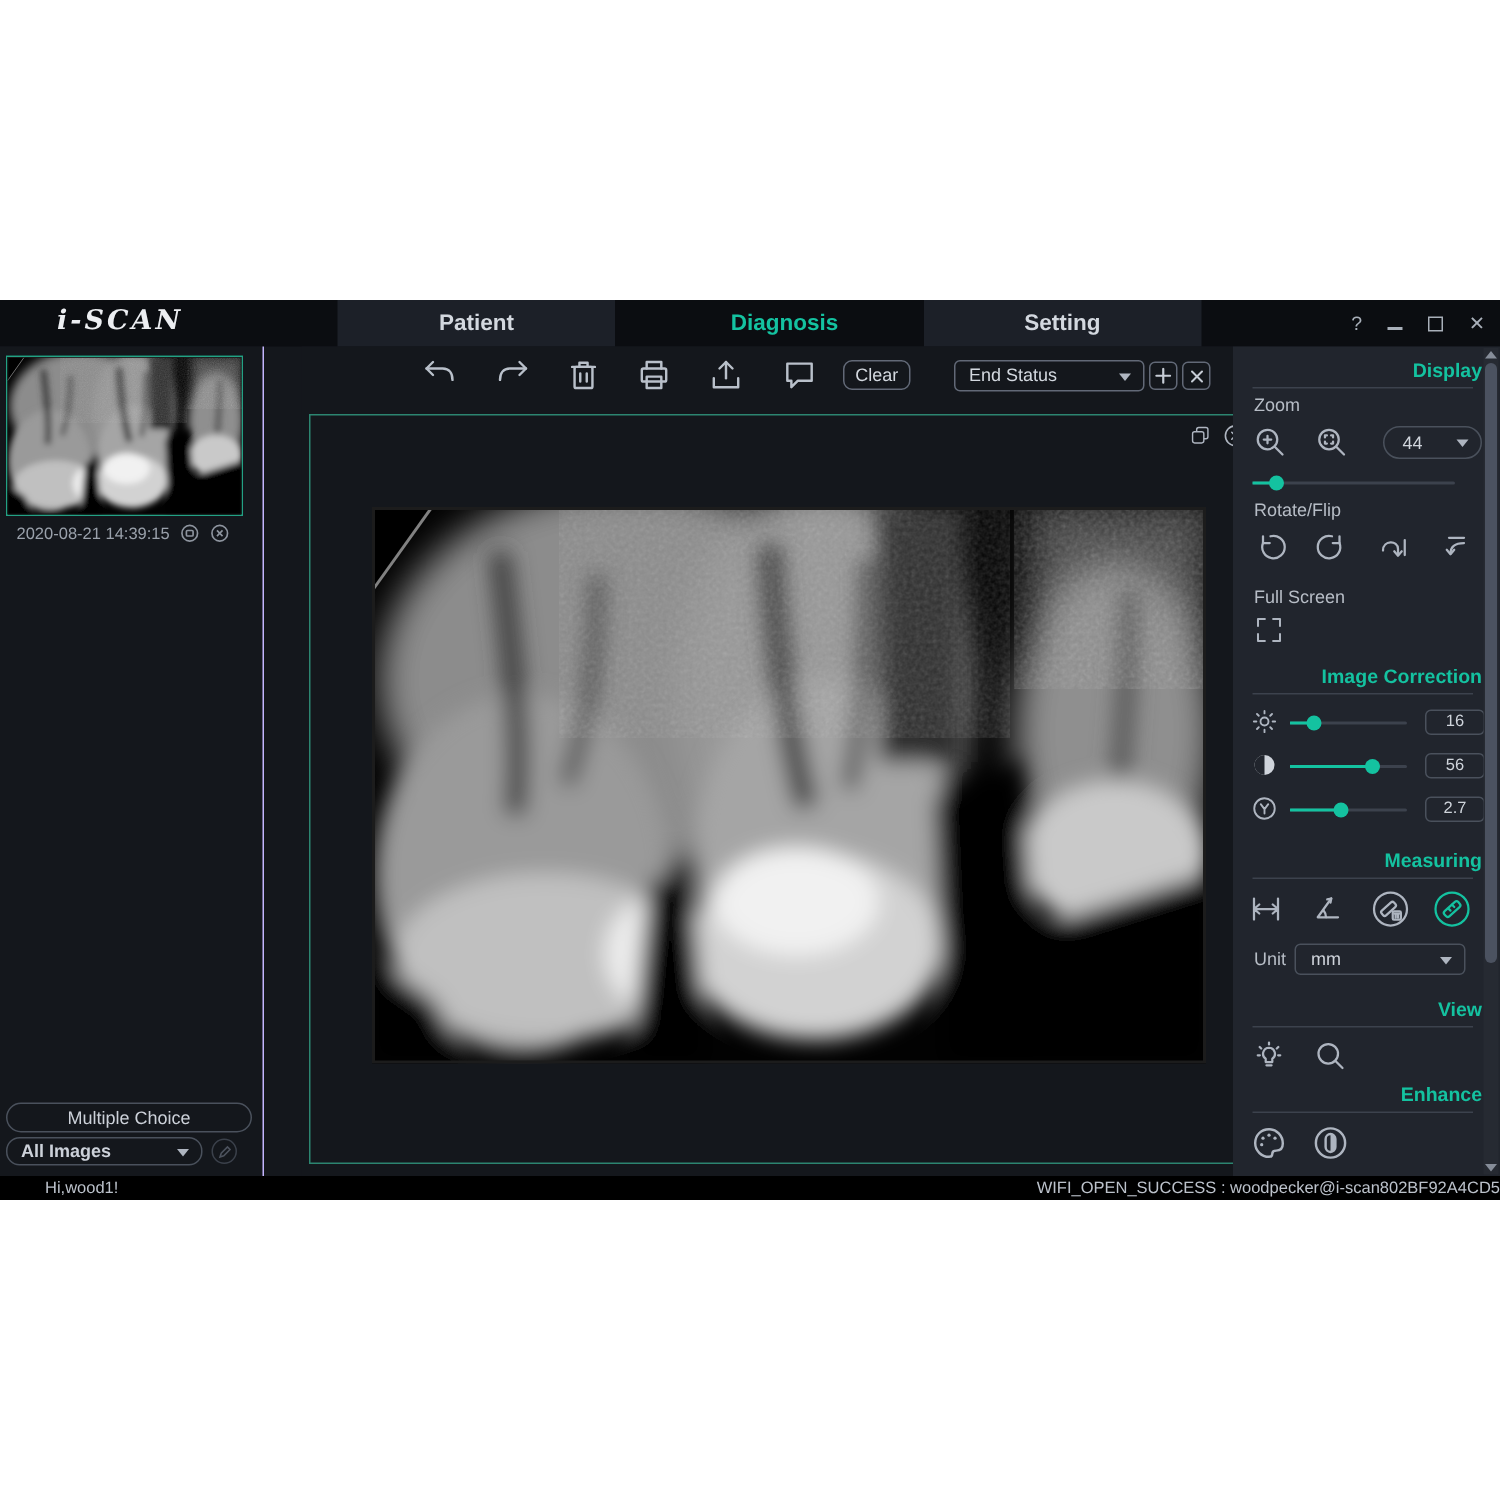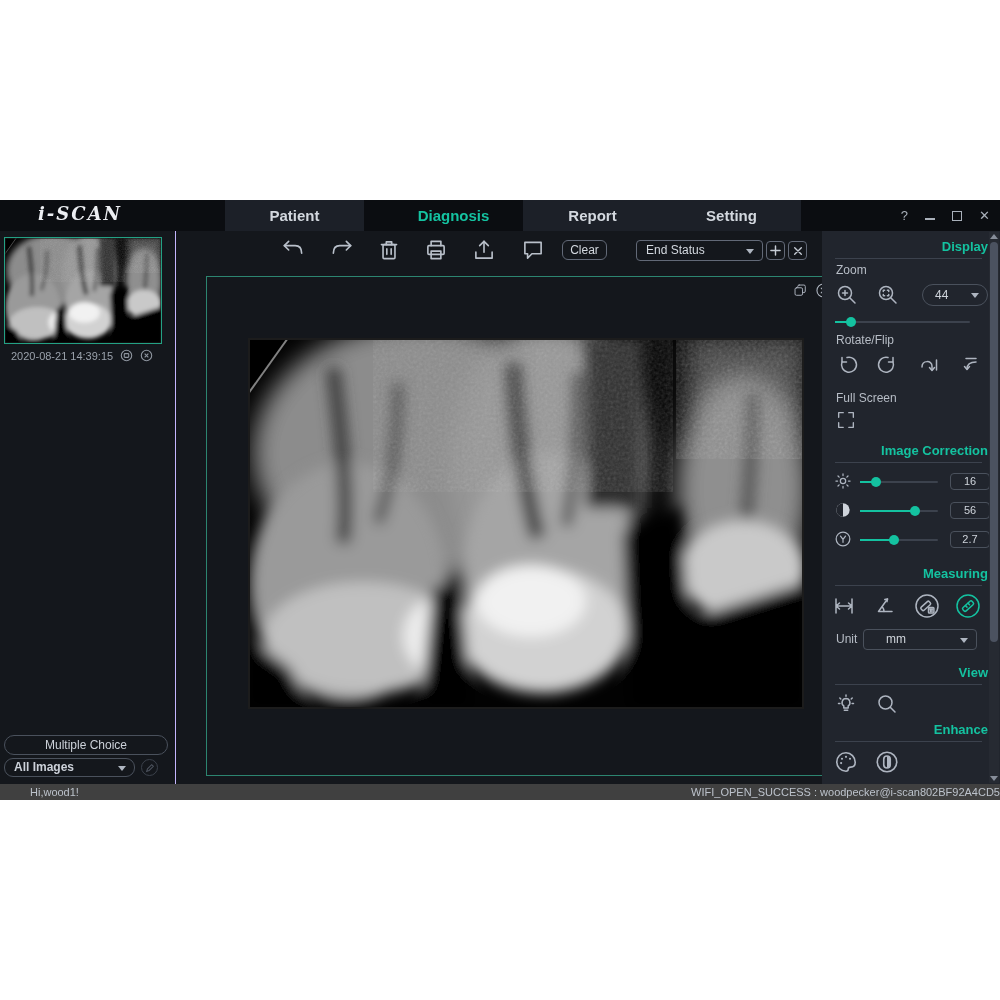--- a/index.html
+++ b/index.html
@@ -61,21 +61,21 @@
   .slider .fill { position:absolute; left:0; top:0; height:2px; background:#14c2a0; }
   .slider .thumb { position:absolute; top:-4px; width:10px; height:10px; border-radius:50%; background:#14c2a0; margin-left:-5px; }
   .valbox { position:absolute; width:40px; height:17px; border:1px solid #4a515c; border-radius:4px;
             color:#cfd4db; font-size:11px; text-align:center; line-height:15px; }
   .scrollbar { position:absolute; right:1px; top:1px; width:10px; height:551px; background:#262a32; }
   .scroll-thumb { position:absolute; left:1px; top:10px; width:8px; height:400px; background:#4b5260; border-radius:4px; }
   .scroll-up { position:absolute; left:1px; top:2px; width:0; height:0; border-left:4px solid transparent; border-right:4px solid transparent; border-bottom:5px solid #868d99; }
   .scroll-down { position:absolute; left:1px; bottom:2px; width:0; height:0; border-left:4px solid transparent; border-right:4px solid transparent; border-top:5px solid #868d99; }
 
   
-  .statusbar { position:absolute; left:0; top:584px; width:1000px; height:16px; background:#404040; color:#bcc2cb; font-size:11px; }
+  .statusbar { position:absolute; left:0; top:584px; width:1000px; height:16px; background:#000000; color:#bcc2cb; font-size:11px; }
   .sb-left { position:absolute; left:30px; top:2px; }
   .sb-right { position:absolute; right:0; top:2px; white-space:nowrap; }
 </style>
 </head>
 <body>
 
 <svg width="0" height="0" style="position:absolute" aria-hidden="true">
   <defs>
     <filter id="b12" x="-30%" y="-30%" width="160%" height="160%">
         <feGaussianBlur stdDeviation="12"></feGaussianBlur>
@@ -123,21 +123,20 @@
   </defs>
 </svg>
 
 <div class="window">
 
   <div class="titlebar">
     <div class="logo">i-SCAN</div>
     <div class="tabstrip">
       <div class="tab">Patient</div>
       <div class="tab active">Diagnosis</div>
-      <div class="tab">Report</div>
       <div class="tab">Setting</div>
     </div>
     <div class="wincontrols">
       <span class="wc-help">?</span>
       <span class="wc-min"></span>
       <span class="wc-max"></span>
       <span class="wc-close">✕</span>
     </div>
   </div>
 
@@ -375,21 +374,21 @@
     </div>
     <div class="pbtn" style="left:133px;top:362px;width:26px;height:26px">
       <svg width="26" height="26" viewBox="0 0 26 26" style="stroke:#14c2a0">
           <circle cx="13" cy="13" r="11"></circle>
           <rect x="6.8" y="10.8" width="12.4" height="4.6" rx="1.6" transform="rotate(-42 13 13)"></rect>
           <path d="M10.5 12.6 L12 14.1 M13 10.2 L14.5 11.7"></path>
         </svg>
     </div>
 
     <div class="plabel" style="left:14px;top:401px">Unit</div>
-    <div class="pselect" style="left:41px;top:398px;width:114px;height:21px;border-radius:4px;line-height:19px;padding-left:22px">
+    <div class="pselect" style="left:41px;top:398px;width:114px;height:21px;border-radius:4px;line-height:19px;padding-left:10px">
       <span>mm</span>
       <span class="caret"></span>
     </div>
 
     <div class="sec-title" style="top:434px">View</div>
     <div class="divider" style="top:453px"></div>
 
     <div class="pbtn" style="left:12px;top:461px">
       <svg width="24" height="24" viewBox="0 0 24 24">
           <path d="M12 6.5 a4 4 0 0 1 2.2 7.3 V16 h-4.4 v-2.2 A4 4 0 0 1 12 6.5 Z"></path>

